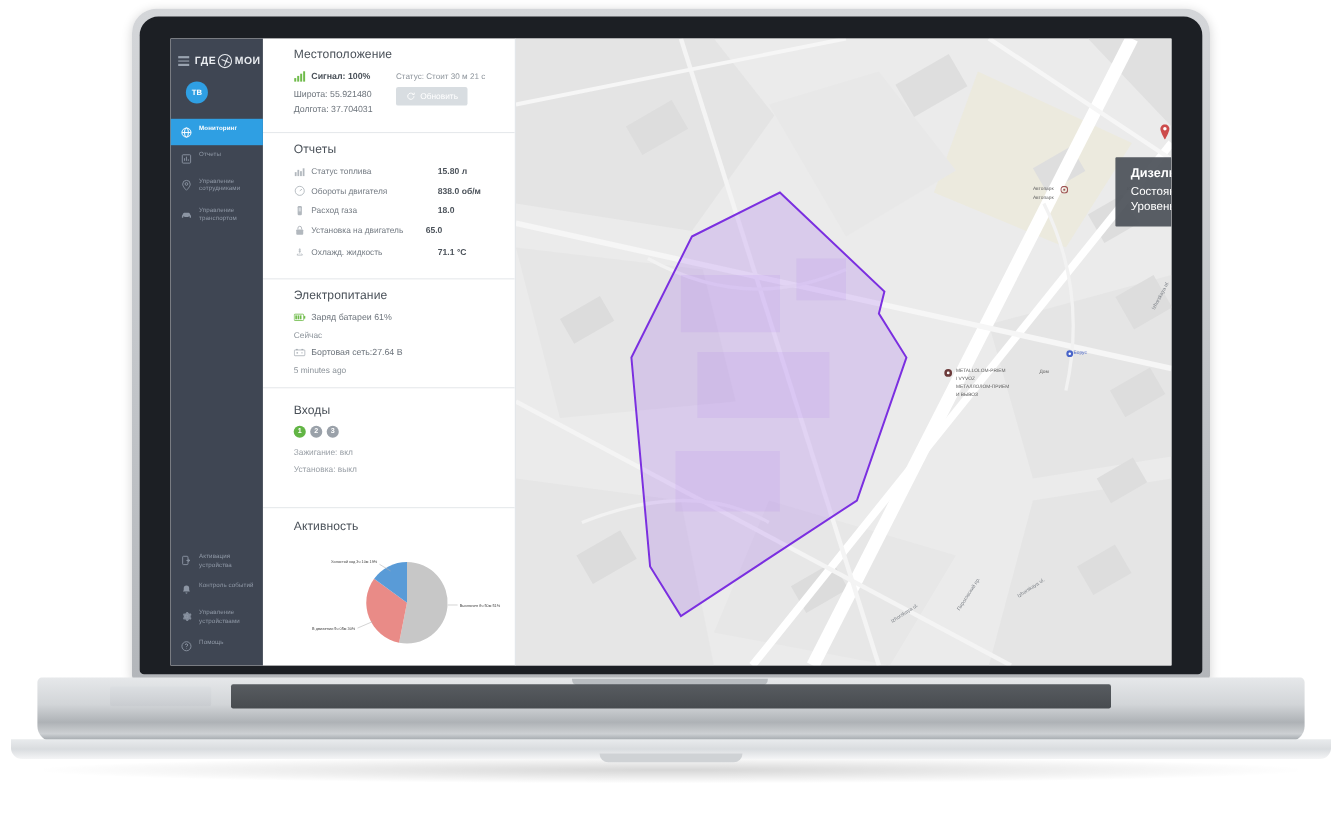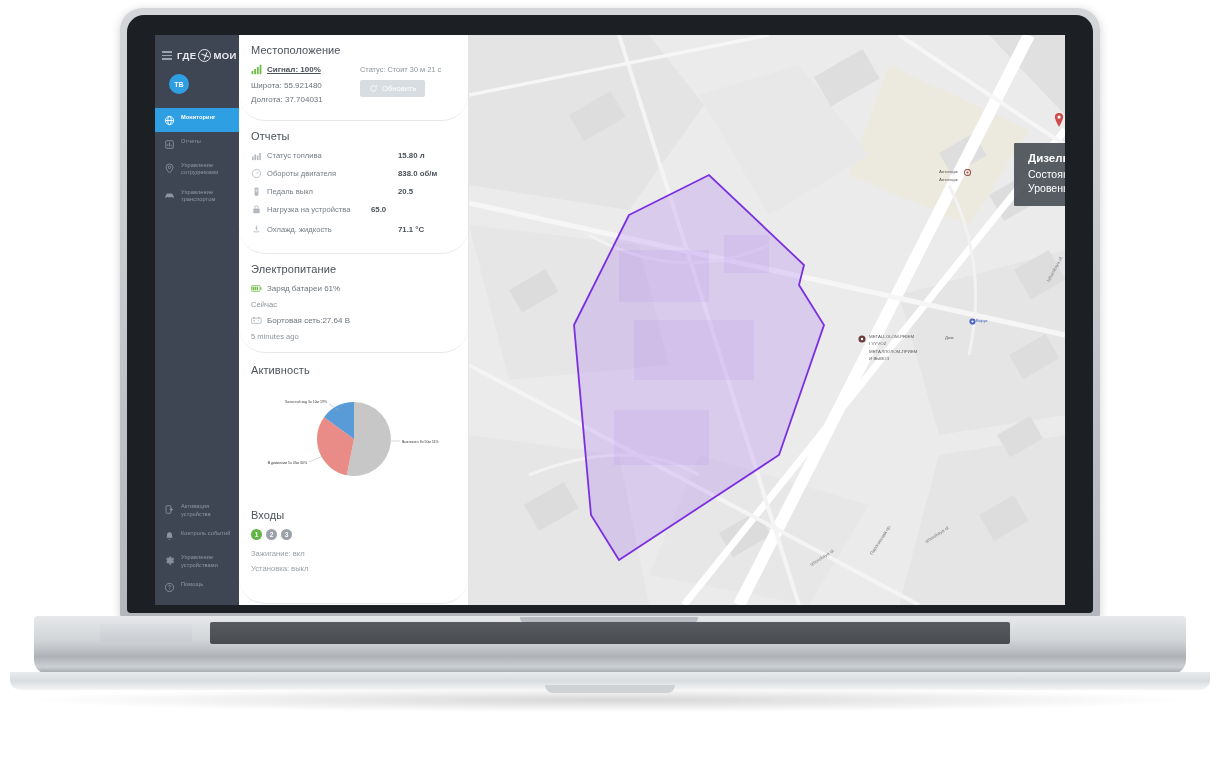--- a/index.html
+++ b/index.html
@@ -129,29 +129,29 @@
   }
   .sb-item.active .sb-lbl { color: #ffffff; font-weight: 600; }
   .sb-bottom { position: absolute; left: 0; bottom: 6px; width: 100%; }
 
   
   .panel {
     width: 230px; flex: 0 0 230px; background: #ffffff;
     border-right: 1px solid #e2e5e8; overflow: hidden;
     display: flex; flex-direction: column;
   }
-  .sec { padding: 9px 12px 11px 12px; border-bottom: 1px solid #e6e9ec; border-radius: 26px; }
+  .sec { padding: 9px 12px 11px 28px; border-bottom: 1px solid #e6e9ec; }
   .sec-h {
     font-size: 11px; color: #4a5159; font-weight: 400;
     margin-bottom: 8px; letter-spacing: .1px;
   }
   .row { display: flex; align-items: center; gap: 5px; margin-bottom: 6px; }
   .row-ico { width: 11px; height: 11px; flex: 0 0 11px; display: flex; align-items: center; justify-content: center; }
   .row-ico svg { display: block; }
-  .t-strong { font-size: 8px; color: #4a5159; font-weight: 700; text-decoration: underline; }
+  .t-strong { font-size: 8px; color: #4a5159; font-weight: 700; }
   .t-norm { font-size: 8px; color: #6d747c; }
   .loc-line { font-size: 8px; color: #6d747c; margin-bottom: 5px; }
   .addr { font-size: 7.6px; color: #6d747c; line-height: 11px; padding-top: 5px; }
   .loc-top { display: flex; justify-content: space-between; align-items: flex-start; }
   .loc-left { flex: 1; }
   .loc-right { width: 96px; padding-top: 1px; }
   .status-txt { font-size: 7.4px; color: #8d949b; margin-bottom: 5px; }
   .btn-refresh {
     display: inline-flex; align-items: center; gap: 4px;
     background: #d8dde1; color: #ffffff; border: none;
@@ -383,32 +383,32 @@
             <span class="sensor-val">838.0 об/м</span>
           </div>
 
           <div class="sensor-row">
             <span class="row-ico">
               <svg width="11" height="11" viewBox="0 0 16 16">
                 <rect x="5.2" y="2" width="5.6" height="12" rx="1.6" fill="#b2b8be"></rect>
                 <rect x="6.6" y="4" width="2.8" height="5" fill="#d8dce0"></rect>
               </svg>
             </span>
-            <span class="sensor-name">Педаль выкл</span>
-            <span class="sensor-val">20.5</span>
+            <span class="sensor-name">Расход газа</span>
+            <span class="sensor-val">18.0</span>
           </div>
 
           <div class="sensor-row wide">
             <span class="row-ico">
               <svg width="11" height="11" viewBox="0 0 16 16">
                 <rect x="3.4" y="6.6" width="9.2" height="7" rx="1.2" fill="#b2b8be"></rect>
                 <path d="M5.6 6.6V4.9a2.4 2.4 0 014.8 0v1.7" fill="none" stroke="#b2b8be" stroke-width="1.3"></path>
               </svg>
             </span>
-            <span class="sensor-name">Нагрузка на устройства</span>
+            <span class="sensor-name">Установка на двигатель</span>
             <span class="sensor-val">65.0</span>
           </div>
 
           <div class="sensor-row" style="margin-top:9px">
             <span class="row-ico">
               <svg width="11" height="11" viewBox="0 0 16 16" stroke="#b2b8be" stroke-width="1.1" fill="none">
                 <path d="M8 2.5v7"></path>
                   <path d="M4.6 11.5h6.8"></path>
                   <path d="M5.6 9.5l-1.2 2M10.4 9.5l1.2 2"></path>
                   <path d="M6.6 4.6h2.8M6.6 6.6h2.8"></path>
@@ -441,51 +441,51 @@
                 <rect x="3" y="0.2" width="2.4" height="1.6" fill="#a9afb6"></rect>
                 <rect x="10.2" y="0.2" width="2.4" height="1.6" fill="#a9afb6"></rect>
                 <path d="M3.6 5.4h2.2M4.7 4.3v2.2M9.8 5.4h2.2" stroke="#a9afb6" stroke-width="1"></path>
               </svg>
             </span>
             <span class="t-norm">Бортовая сеть:27.64 В</span>
           </div>
           <div class="inp-line" style="color:#8d949b;margin-bottom:0">5 minutes ago</div>
         </section>
 
-        <section class="sec" style="border-bottom:none;padding-top:11px">
-          <div class="sec-h">Активность</div>
-          <div class="chart-wrap">
-            <svg width="206" height="100" viewBox="0 0 206 100">
-
-              <path d="M103 55 L103 18 A37 37 0 1 1 95.8 91.3 Z" fill="#c7c7c7"></path>
-
-              <path d="M103 55 L95.8 91.3 A37 37 0 0 1 73.1 33.2 Z" fill="#e98b87"></path>
-
-              <path d="M103 55 L73.1 33.2 A37 37 0 0 1 103 18 Z" fill="#599bd7"></path>
-
-              <path d="M88 26 L78 20" stroke="#b0b0b0" stroke-width=".5" fill="none"></path>
-              <path d="M140 57 L149 57" stroke="#b0b0b0" stroke-width=".5" fill="none"></path>
-              <path d="M72 72 L58 78" stroke="#b0b0b0" stroke-width=".5" fill="none"></path>
-
-              <text class="pie-lbl" x="76" y="19" text-anchor="end">Холостой ход 3ч 10м 19%</text>
-              <text class="pie-lbl" x="151" y="58.5" text-anchor="start">Выключен 8ч 50м 51%</text>
-              <text class="pie-lbl" x="56" y="79.5" text-anchor="end">В движении 5ч 05м 30%</text>
-            </svg>
-          </div>
-        </section>
-
         <section class="sec" style="padding-top:14px;padding-bottom:24px">
           <div class="sec-h">Входы</div>
           <div class="dots">
             <span class="dot on">1</span>
             <span class="dot off">2</span>
             <span class="dot off">3</span>
           </div>
           <div class="inp-line">Зажигание: вкл</div>
           <div class="inp-line">Установка: выкл</div>
+        </section>
+
+        <section class="sec" style="border-bottom:none;padding-top:11px">
+          <div class="sec-h">Активность</div>
+          <div class="chart-wrap">
+            <svg width="206" height="100" viewBox="0 0 206 100">
+
+              <path d="M103 55 L103 18 A37 37 0 1 1 95.8 91.3 Z" fill="#c7c7c7"></path>
+
+              <path d="M103 55 L95.8 91.3 A37 37 0 0 1 73.1 33.2 Z" fill="#e98b87"></path>
+
+              <path d="M103 55 L73.1 33.2 A37 37 0 0 1 103 18 Z" fill="#599bd7"></path>
+
+              <path d="M88 26 L78 20" stroke="#b0b0b0" stroke-width=".5" fill="none"></path>
+              <path d="M140 57 L149 57" stroke="#b0b0b0" stroke-width=".5" fill="none"></path>
+              <path d="M72 72 L58 78" stroke="#b0b0b0" stroke-width=".5" fill="none"></path>
+
+              <text class="pie-lbl" x="76" y="19" text-anchor="end">Холостой ход 3ч 10м 19%</text>
+              <text class="pie-lbl" x="151" y="58.5" text-anchor="start">Выключен 8ч 50м 51%</text>
+              <text class="pie-lbl" x="56" y="79.5" text-anchor="end">В движении 5ч 05м 30%</text>
+            </svg>
+          </div>
         </section>
       </aside>
 
       <div class="map">
         <svg width="596" height="570" viewBox="0 0 596 570">
           <rect width="596" height="570" fill="#ebebeb"></rect>
 
           <polygon points="0,0 180,0 235,70 160,175 0,150" fill="#e4e4e4"></polygon>
           <polygon points="300,0 520,0 596,80 596,0" fill="#e0e0e0"></polygon>
           <polygon points="420,30 560,95 500,190 380,140" fill="#eceade"></polygon>

